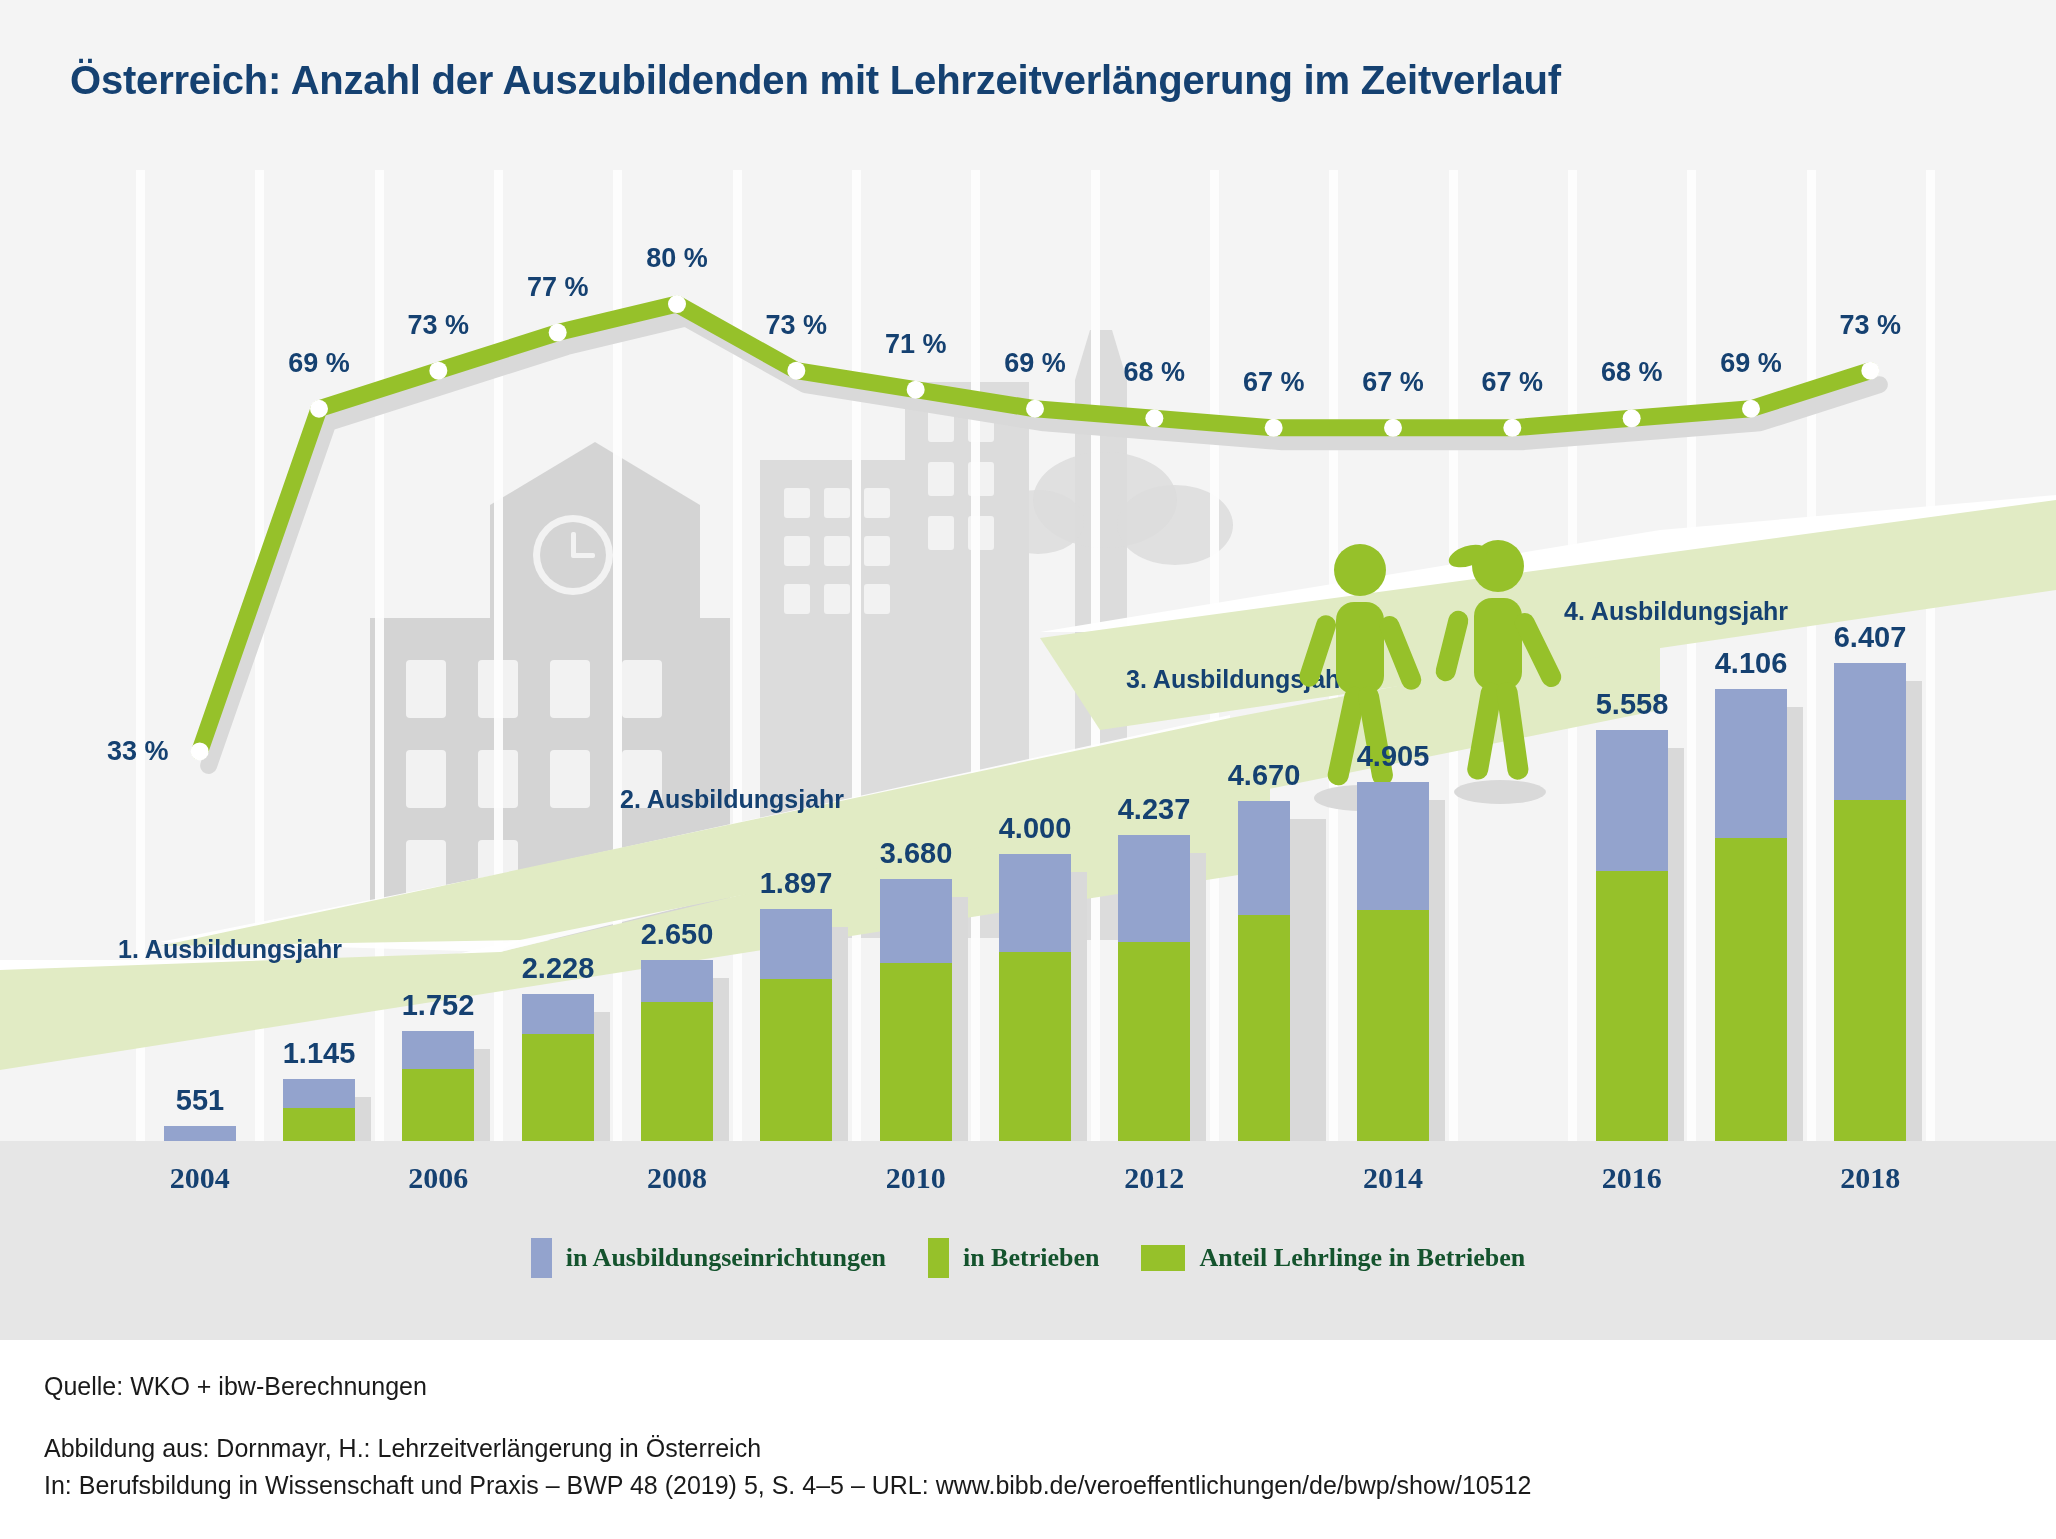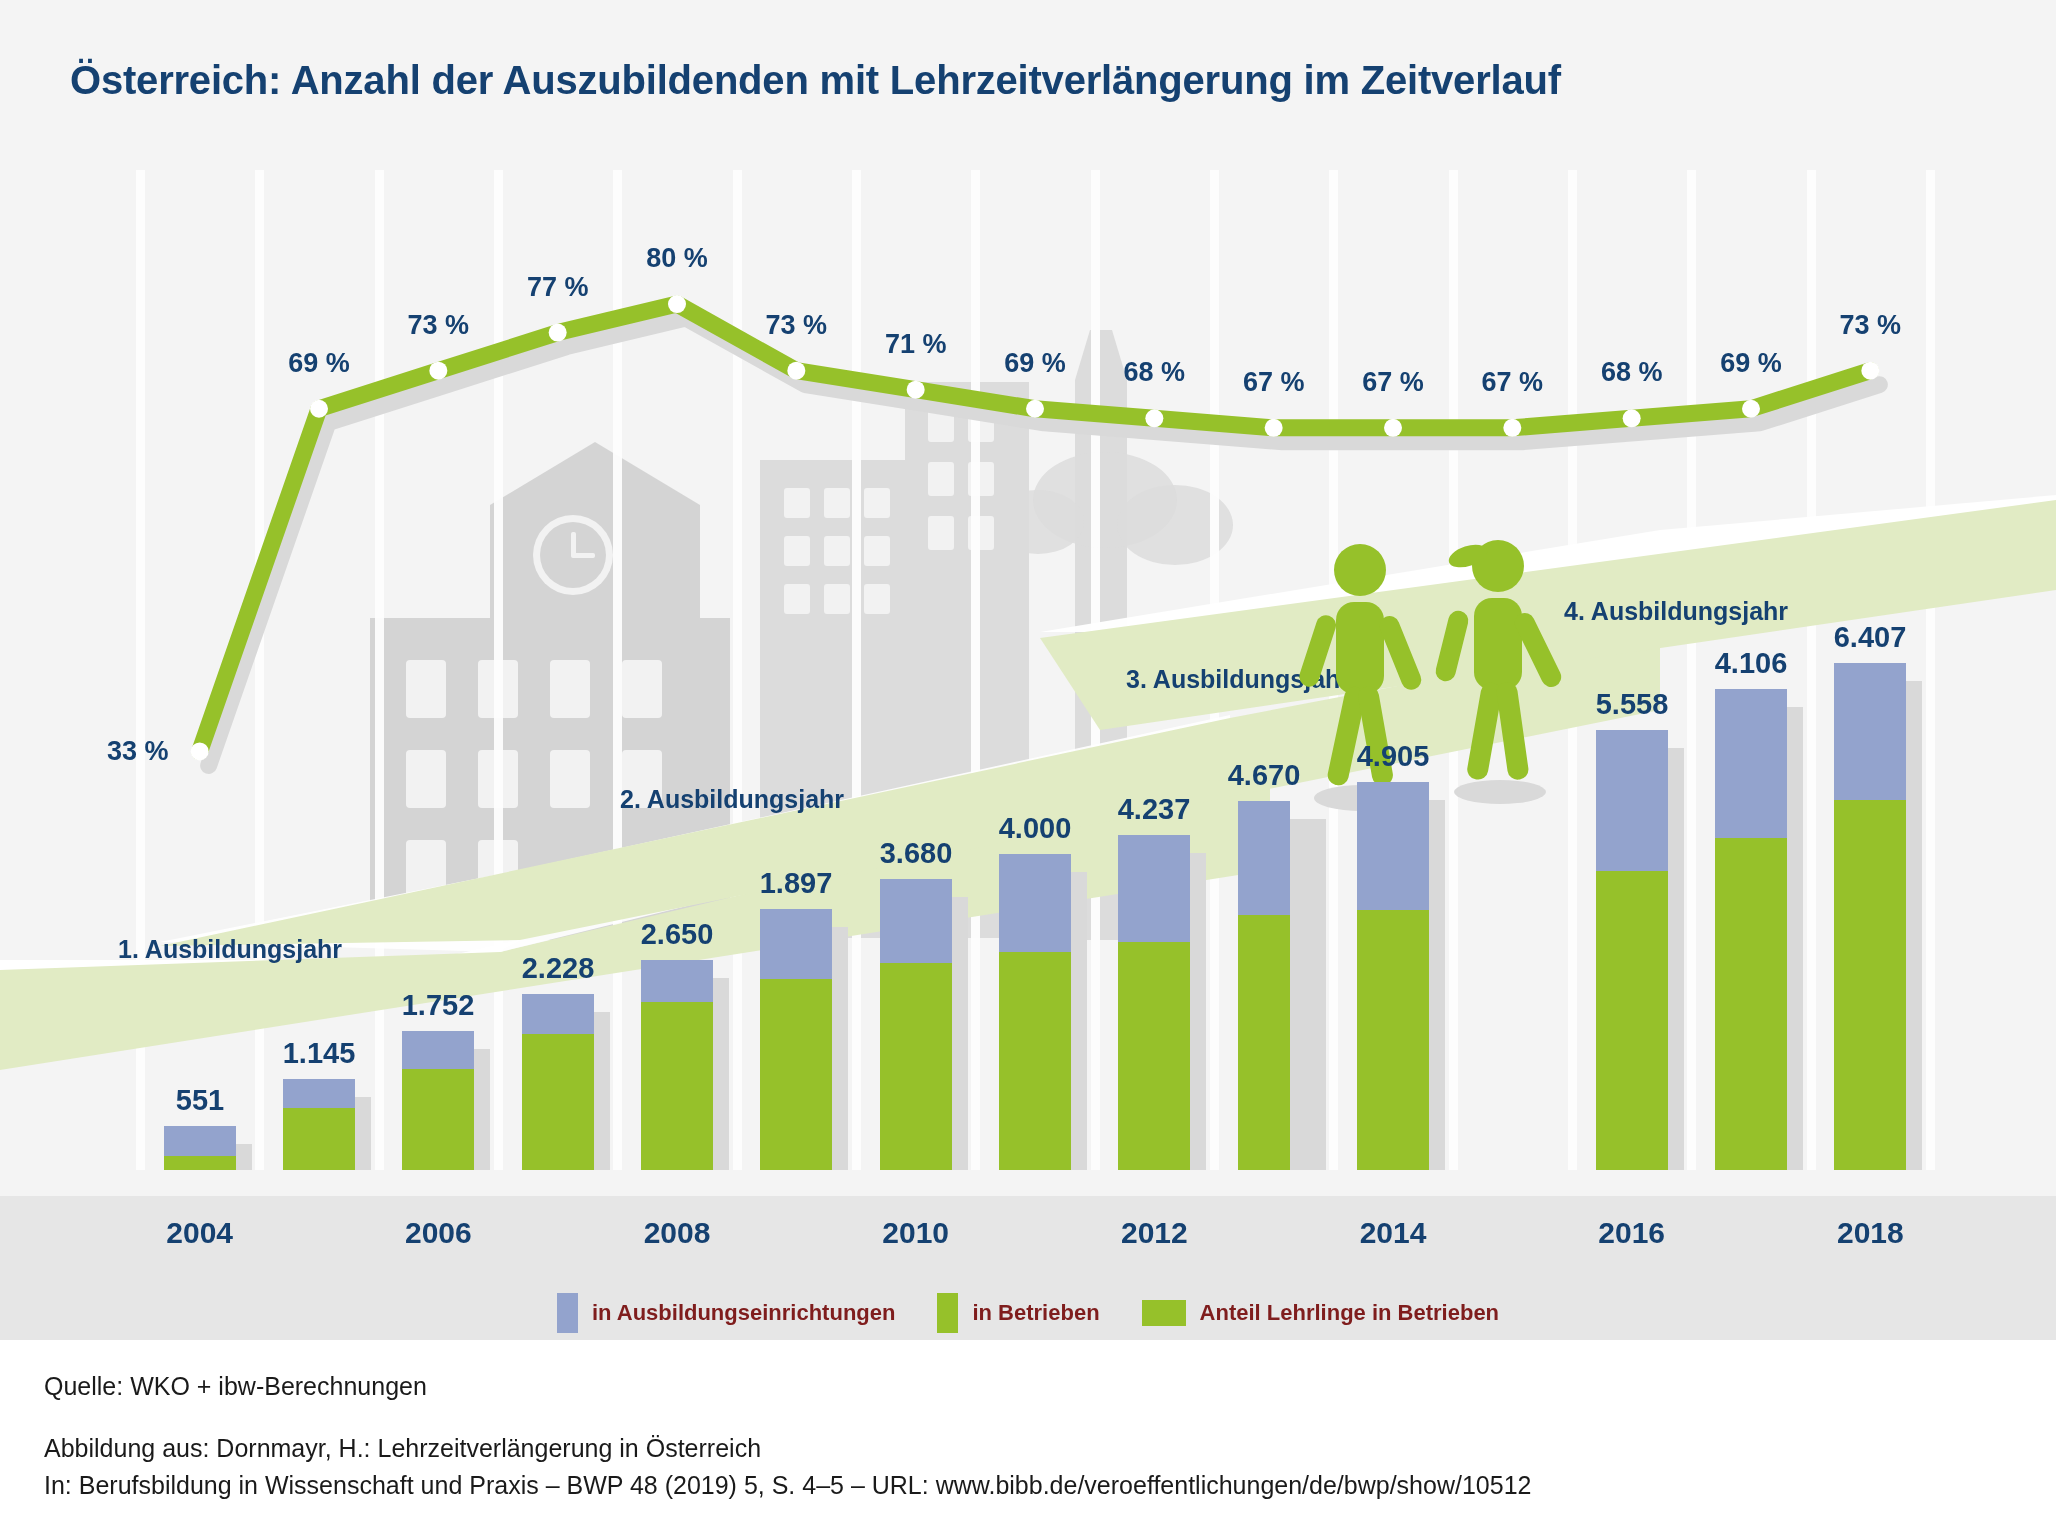--- a/index.html
+++ b/index.html
@@ -101,24 +101,25 @@
     font-weight: bold;
     color: #154171;
     white-space: nowrap;
     transform: translate(-50%, -50%);
   }
 
   
   #axis-strip {
     position: absolute;
     left: 0;
-    top: 1196px;
+    top: 1141px;
     width: 2056px;
     height: 199px;
     background: #e6e6e6;
+    font-family: Liberation Serif, serif;
   }
   .year-label {
     position: absolute;
     top: 20px;
     font-size: 30px;
     font-weight: bold;
     color: #154171;
     transform: translateX(-50%);
     white-space: nowrap;
   }
@@ -130,23 +131,23 @@
     left: 0;
     width: 2056px;
     display: flex;
     justify-content: center;
     align-items: center;
     gap: 42px;
   }
   .legend-item { display: flex; align-items: center; gap: 14px; }
   .legend-swatch { display: inline-block; }
   .legend-text {
-    font-size: 22px;
-    font-weight: bold;
-    color: #7f1d1d;
+    font-size: 26px;
+    font-weight: bold;
+    color: #14532d;
     white-space: nowrap;
   }
 
   
   #footer {
     position: absolute;
     left: 0;
     top: 1340px;
     width: 2056px;
     height: 199px;

